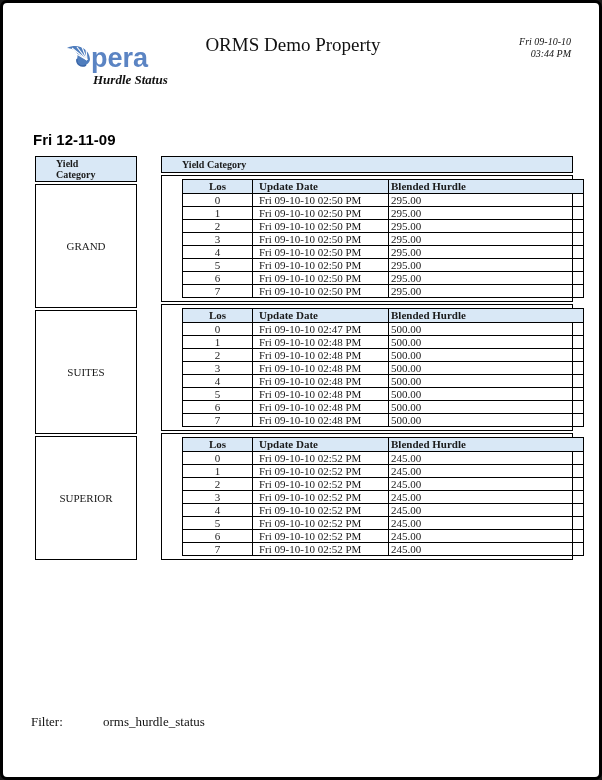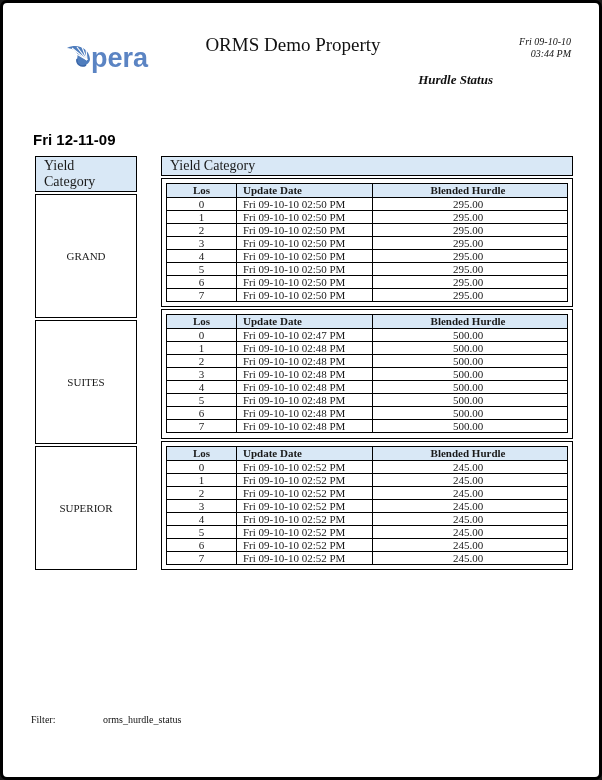--- a/index.html
+++ b/index.html
@@ -34,21 +34,21 @@
     font-family:"Liberation Sans", sans-serif;
     font-size:16px; font-weight:bold; color:#7ba3d2; letter-spacing:0.5px; line-height:18px;
   }
 
   .report-title {
     position:absolute; top:31px; left:90px; width:400px;
     text-align:center; font-size:19px; color:#111;
   }
   .report-subtitle {
     position:absolute; top:69px; left:90px; width:400px;
-    text-align:right; font-style:italic; font-weight:bold; font-size:13px; color:#111;
+    text-align:left; font-style:italic; font-weight:bold; font-size:13px; color:#111;
   }
   .print-date {
     position:absolute; top:33px; right:28px;
     text-align:right; font-style:italic; font-size:10px; line-height:12px; color:#111;
   }
 
   
   .report-date {
     position:absolute; top:128px; left:30px;
     font-family:"Liberation Sans", sans-serif;
@@ -57,61 +57,62 @@
 
   
   .tables { position:absolute; top:151px; left:30px; display:flex; }
   table { border-collapse:separate; border-spacing:2px; }
   .left-table  { width:106px; margin-right:20px; }
   .right-table { width:416px; }
 
   .hdr-cell {
     background:#d9e8f6;
     border:1px solid #000;
-    font-weight:normal; font-size:14px;
-    text-align:left; padding:1px 8px;
+    font-weight:bold; font-size:10px;
+    text-align:left; padding:1px 20px;
     height:17px;
   }
   .cat-cell {
     border:1px solid #000;
     height:124px;
     text-align:center; vertical-align:middle;
     font-size:11px;
     margin-left:16px;
   }
   .section-cell {
     border:1px solid #000;
     padding:2px 4px;
     vertical-align:middle;
   }
   .inner {
     width:100%;
     border-collapse:collapse; border-spacing:0;
     border:1px solid #000;
+    margin-left:16px;
   }
   .inner th {
     background:#d9e8f6;
     border:1px solid #000;
     font-size:11px; font-weight:bold;
     height:14px; line-height:13px;
     text-align:center; padding:0 2px;
   }
   .inner td {
     border:1px solid #000;
     font-size:11px; height:13px; line-height:12px;
     padding:0 2px;
   }
   .inner .c0 { width:70px;  text-align:center; }
   .inner .c1 { width:136px; text-align:left; padding-left:6px; }
-  .inner .c2 { text-align:center; padding-right:6px; }
+  .inner .c2 { text-align:left; padding-right:6px; }
 
   
   .footer-line {
     position:absolute; top:711px; left:28px; right:26px;
-    display:flex; font-size:10px; color:#111;
+    display:flex; font-size:13px; color:#111;
   }
   .filter-label { width:44px; }
   .filter-value { flex:1; }
   .report-id { text-align:right;padding-left:28px; }
   .page-num {
     position:absolute; top:732px; left:0; right:0;
     text-align:center; font-size:9.5px; color:#111;
   }
 </style>
 </head>

